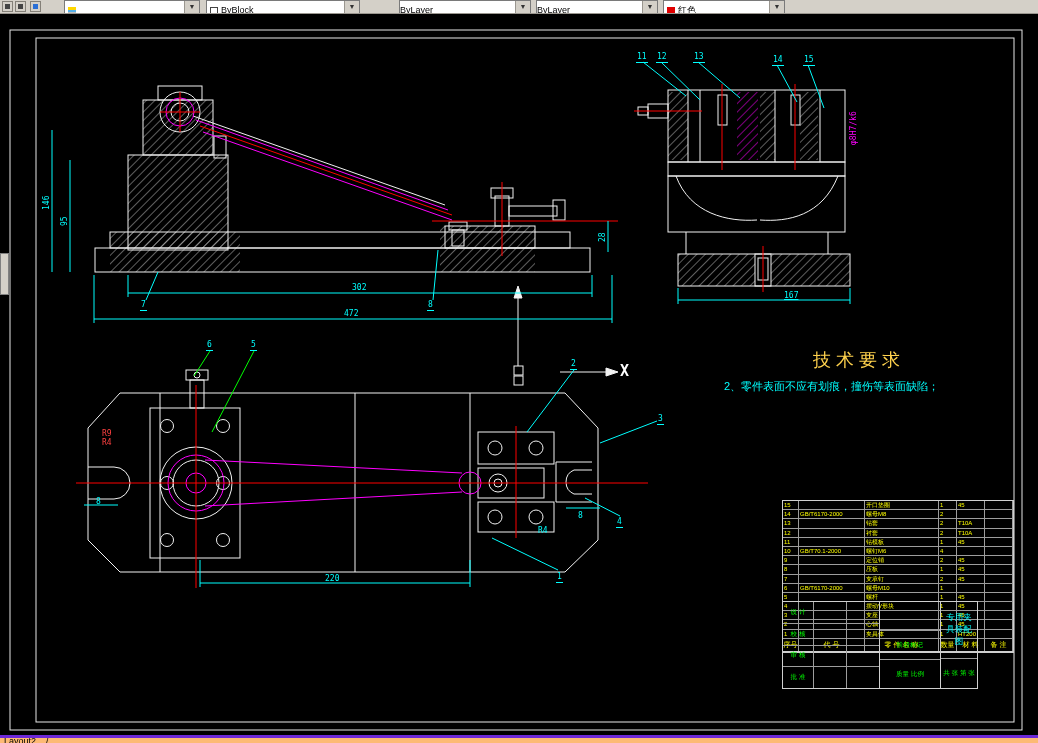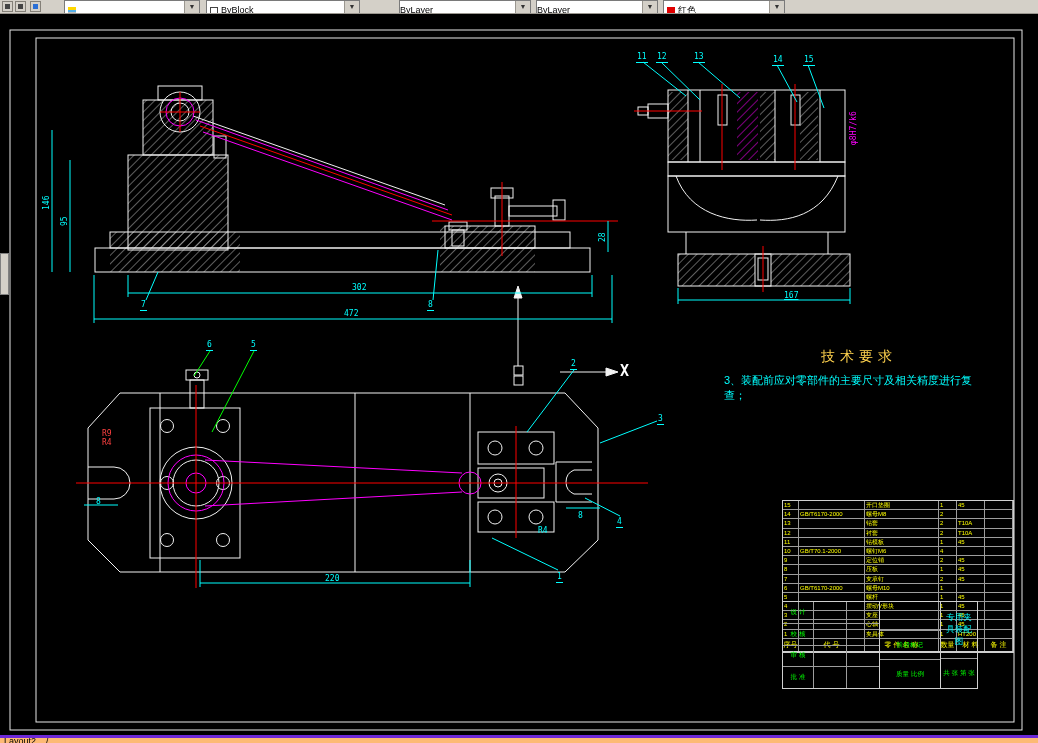--- a/index.html
+++ b/index.html
@@ -31,21 +31,21 @@
 
   
   #labels span.dlabel{position:absolute;font-family:"DejaVu Sans Mono",monospace;
     font-size:8px;color:#00ffff;transform-origin:left top;white-space:nowrap;}
   .dlabel.callout{font-size:10px;color:#ffffff;border-bottom:1px solid #00ffff;
     line-height:10px;padding:0 1px;}
   .dlabel.plain{font-weight:bold;}
 
   
   .tech{position:absolute;left:724px;top:335px;width:270px;}
-  .tech-title{color:#ffd24d;font-size:14px;letter-spacing:5px;text-align:center;margin-bottom:7px;}
+  .tech-title{color:#ffd24d;font-size:18px;letter-spacing:5px;text-align:center;margin-bottom:7px;}
   .tech-item{color:#00ffff;font-size:11px;line-height:14.5px;}
 
   
   .parts{position:absolute;left:782px;top:487px;width:232px;border:1px solid #cfcfcf;
     box-sizing:border-box;}
   .pt-row,.pt-header{display:grid;grid-template-columns:16px 66px 74px 18px 28px auto;}
   .pt-row{height:8.2px;border-bottom:1px solid #9d9d9d;}
   .pt-header{height:12px;border-bottom:1px solid #cfcfcf;}
   .pt-cell{border-right:1px solid #9d9d9d;color:#ffff00;font-size:6px;line-height:8px;
     overflow:hidden;white-space:nowrap;padding-left:1px;}
@@ -314,21 +314,21 @@
       <span class="dlabel dim" style="left: 102px; top: 416px; color: rgb(255, 64, 64);">R9</span>
       <span class="dlabel dim" style="left: 102px; top: 425px; color: rgb(255, 64, 64);">R4</span>
       <span class="dlabel dim" style="left: 538px; top: 513px;">R4</span>
       <span class="dlabel dim" style="left: 849px; top: 132px; color: rgb(255, 0, 255); transform: rotate(-90deg);">φ8H7/k6</span>
       <span class="dlabel plain" style="left: 620px; top: 349px; color: rgb(255, 255, 255); font-size: 15px;">X</span>
     </div>
 
   <div class="tech">
     <div class="tech-title">技术要求</div>
     <div>
-        <div class="tech-item">3、装配前应对零部件的主要尺寸及相关精度进行复查；</div>
+        <div class="tech-item">2、零件表面不应有划痕，撞伤等表面缺陷；</div>
       </div>
   </div>
 
   <div class="parts">
     <div>
         <div class="pt-row">
           <div class="pt-cell">15</div>
           <div class="pt-cell"></div>
           <div class="pt-cell">开口垫圈</div>
           <div class="pt-cell">1</div>

